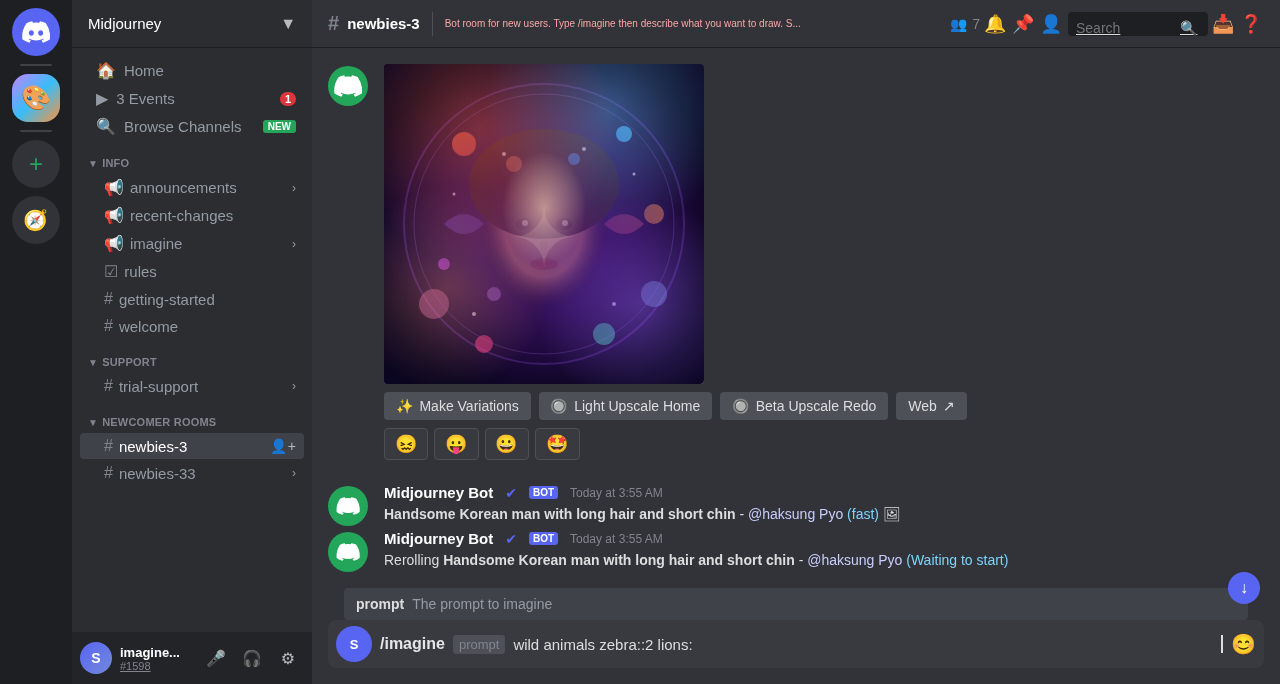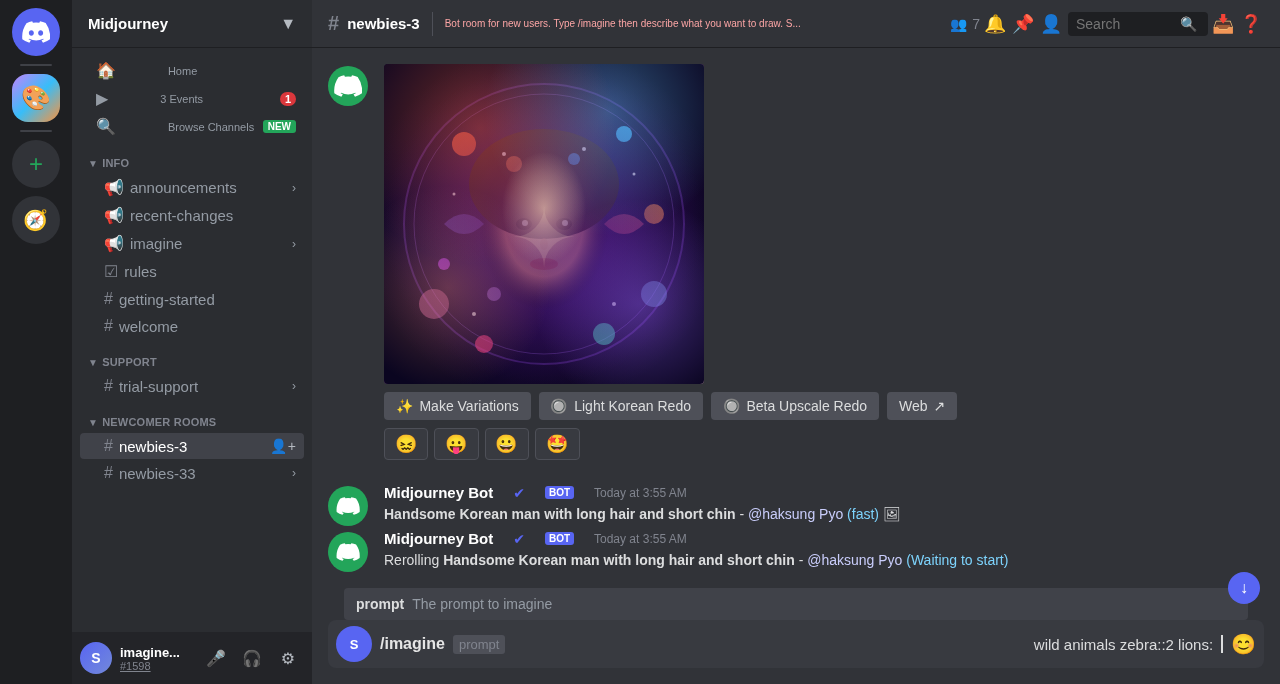--- a/index.html
+++ b/index.html
@@ -61,21 +61,21 @@
     .sidebar-header {
       height: 48px;
       padding: 0 16px;
       display: flex;
       align-items: center;
       justify-content: space-between;
       border-bottom: 1px solid #1e1f22;
       cursor: pointer;
     }
     .sidebar-header-title {
-      font-weight: 700;
+      font-weight: 400;
       color: #fff;
       font-size: 15px;
     }
     .sidebar-content {
       flex: 1;
       overflow-y: auto;
       padding: 8px 0;
     }
     .sidebar-content::-webkit-scrollbar { width: 4px; }
     .sidebar-content::-webkit-scrollbar-thumb { background: #1e1f22; border-radius: 2px; }
@@ -85,21 +85,21 @@
       align-items: center;
       padding: 4px 8px 4px 16px;
       border-radius: 4px;
       margin: 1px 8px;
       cursor: pointer;
       color: #949ba4;
       gap: 8px;
       font-size: 15px;
     }
     .sidebar-item .item-icon { font-size: 16px; flex-shrink: 0; }
-    .sidebar-item .item-label { font-size: 11px; margin-left: 44px; }
+    .sidebar-item .item-label { font-size: 15px; }
     .sidebar-item .badge {
       margin-left: auto;
       background: #da373c;
       color: white;
       font-size: 11px;
       padding: 1px 5px;
       border-radius: 8px;
       font-weight: 700;
     }
     .sidebar-item .new-badge {
@@ -199,23 +199,24 @@
       color: #b5bac1;
       font-size: 18px;
       border-radius: 4px;
     }
     .search-bar {
       background: #1e1f22;
       border-radius: 4px;
       padding: 0 8px;
       height: 24px;
       display: flex;
-      align-items: center;
+      align-items: flex-end;
       gap: 4px;
       min-width: 140px;
+      text-decoration: underline;
     }
     .search-bar input {
       background: none;
       border: none;
       outline: none;
       color: #949ba4;
       font-size: 14px;
       width: 100px;
     }
 
@@ -238,21 +239,21 @@
       border-radius: 50%;
       flex-shrink: 0;
       margin-top: 2px;
     }
     .message-avatar.midjourney {
       background: #23a55a;
       display: flex; align-items: center; justify-content: center;
       color: white; font-size: 18px;
     }
     .message-content { flex: 1; }
-    .message-header { display: flex; align-items: center; gap: 20px; margin-bottom: 4px; }
+    .message-header { display: flex; align-items: center; gap: 12px; margin-bottom: 4px; }
     .msg-author { font-weight: 700; color: #fff; font-size: 15px; }
     .bot-badge {
       background: #5865f2;
       color: white;
       font-size: 10px;
       padding: 1px 4px;
       border-radius: 3px;
       font-weight: 700;
     }
     .msg-time { color: #80848e; font-size: 12px; }
@@ -385,21 +386,20 @@
     }
     .chat-input {
       flex: 1;
       background: none;
       border: none;
       outline: none;
       color: #dcddde;
       font-size: 15px;
       font-family: inherit;
       padding: 10px 0;
-      text-align: right;
     }
     .input-cursor {
       width: 2px; height: 18px;
       background: #dcddde;
       display: inline-block;
       vertical-align: middle;
       animation: blink 1s step-end infinite;
     }
     @keyframes blink { 0%,100%{opacity:1} 50%{opacity:0} }
     .emoji-btn {
@@ -633,21 +633,21 @@
           </div>
         </div>
 
         <div class="action-buttons">
           <button class="action-btn">
             <span>✨</span>
             <span>Make Variations</span>
           </button>
           <button class="action-btn">
             <span>🔘</span>
-            <span>Light Korean Redo</span>
+            <span>Light Upscale Home</span>
           </button>
           <button class="action-btn">
             <span>🔘</span>
             <span>Beta Upscale Redo</span>
           </button>
           <button class="action-btn">
             <span>Web</span>
             <span>↗</span>
           </button>
         </div>

